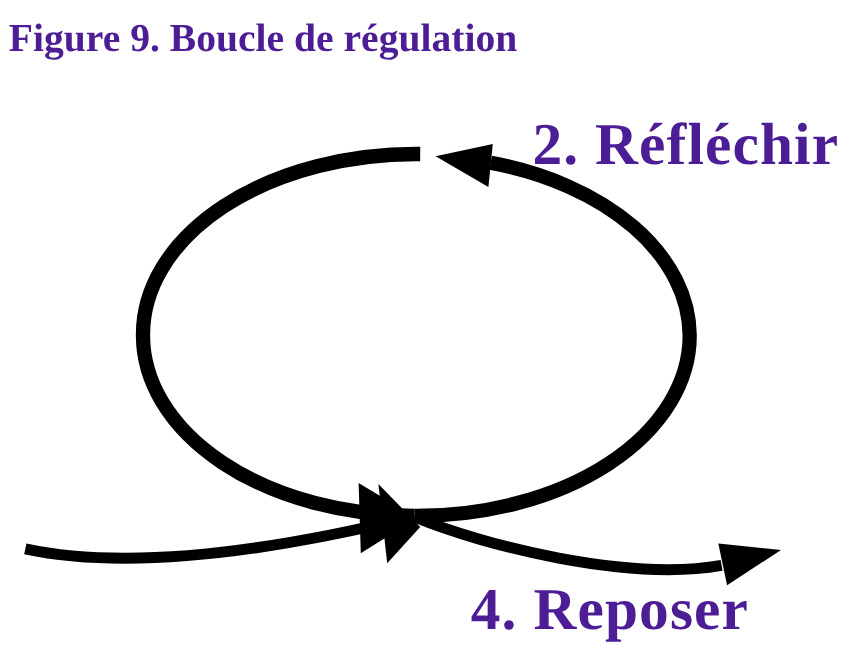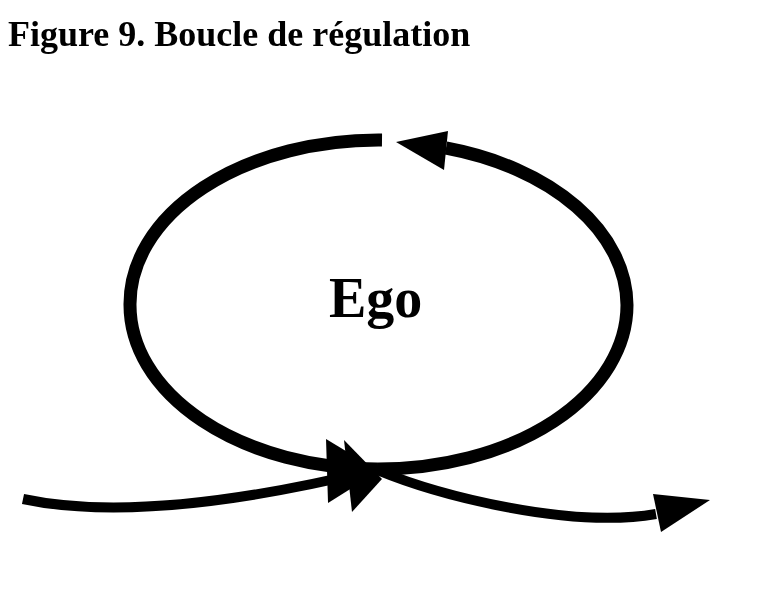--- a/index.html
+++ b/index.html
@@ -7,21 +7,21 @@
     padding: 0;
     background: #ffffff;
   }
   .canvas {
     position: relative;
     width: 781px;
     height: 610px;
     background: #ffffff;
     overflow: hidden;
     font-family: "Liberation Serif", "DejaVu Serif", serif;
-    color: #000000;
+    color: #4c1d95;
     text-align: center;
   }
   .figure-caption {
     position: absolute;
     left: 8px;
     top: 16px;
     font-size: 36px;
     font-weight: bold;
     line-height: 1;
     white-space: nowrap;
@@ -80,18 +80,19 @@
 
     <polygon class="ink-fill" points="396,142 448,131 444,170"></polygon>
 
     <polygon class="ink-fill" points="379,471 326,439 328,503"></polygon>
     <polygon class="ink-fill" points="382,479 344,440 352,512"></polygon>
 
     <polygon class="ink-fill" points="710,500 653,494 661,532"></polygon>
   </svg>
 
 
-
-  <div class="center-label">Ego</div>
+  <div class="step-label label-reflechir">2. Réfléchir</div>
 
 
+
+  <div class="step-label label-reposer">4. Reposer</div>
 
 </div>
 
 </body></html>

